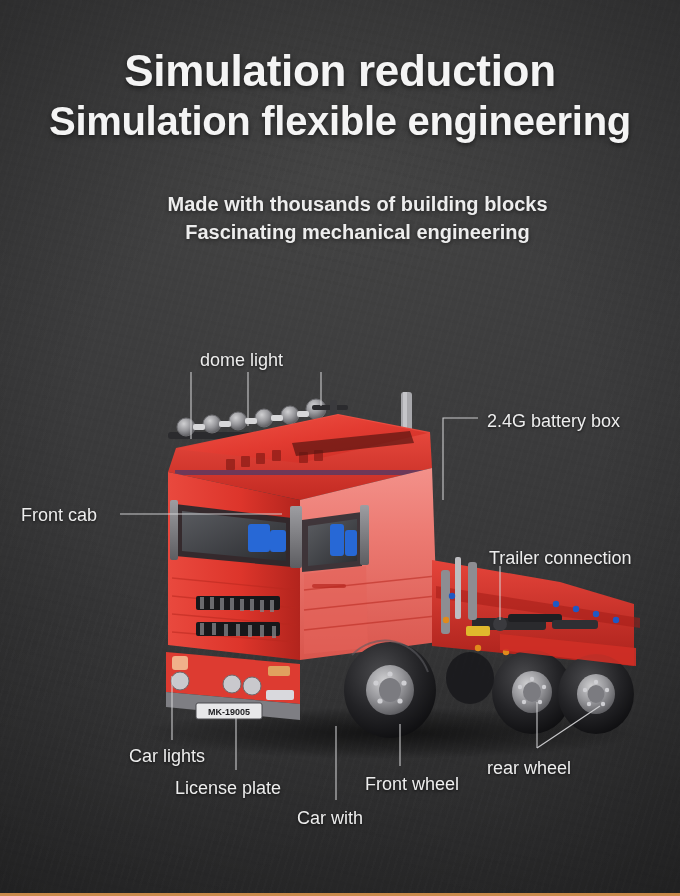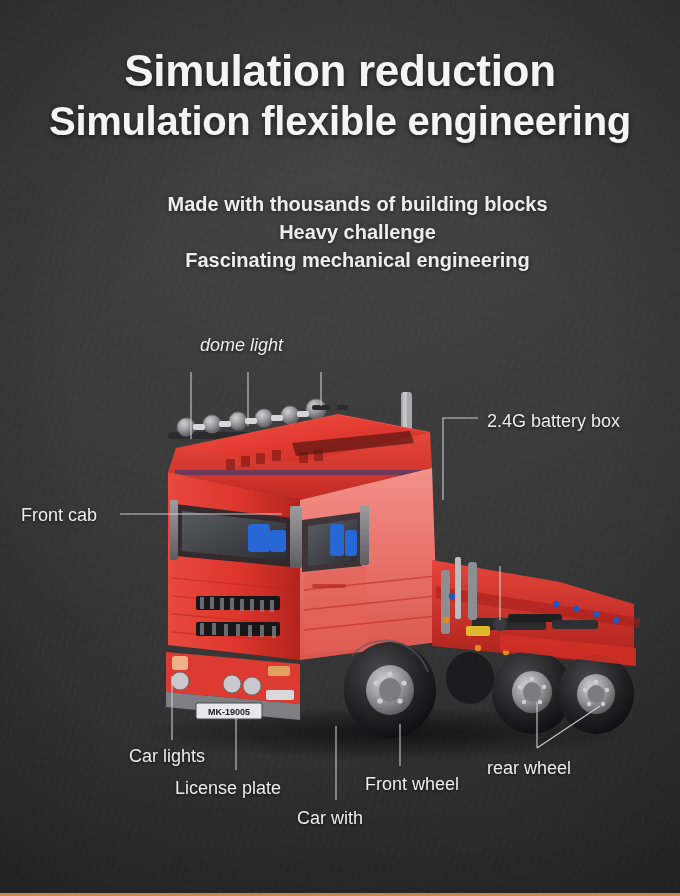--- a/index.html
+++ b/index.html
@@ -391,27 +391,27 @@
     </g>
   </svg>
 
   <div class="headline">
     <span class="l1">Simulation reduction</span>
     <span class="l2">Simulation flexible engineering</span>
   </div>
 
   <div class="subhead">
     <span>Made with thousands of building blocks</span>
-    <span>Heavy challenge</span>
     <span>Fascinating mechanical engineering</span>
   </div>
 
-  <div class="callout" style="left:200px; top:334px;font-style:italic;">dome light</div>
+  <div class="callout" style="left:200px; top:349px;">dome light</div>
   <div class="callout" style="left:487px; top:410px;">2.4G battery box</div>
   <div class="callout" style="left:21px; top:504px;">Front cab</div>
+  <div class="callout" style="left:489px; top:547px;">Trailer connection</div>
   <div class="callout" style="left:129px; top:745px;">Car lights</div>
   <div class="callout" style="left:175px; top:777px;">License plate</div>
   <div class="callout" style="left:297px; top:807px;">Car with</div>
   <div class="callout" style="left:365px; top:773px;">Front wheel</div>
   <div class="callout" style="left:487px; top:757px;">rear wheel</div>
 
   <div class="bottom-rule"></div>
 </div>
 
 </body></html>

